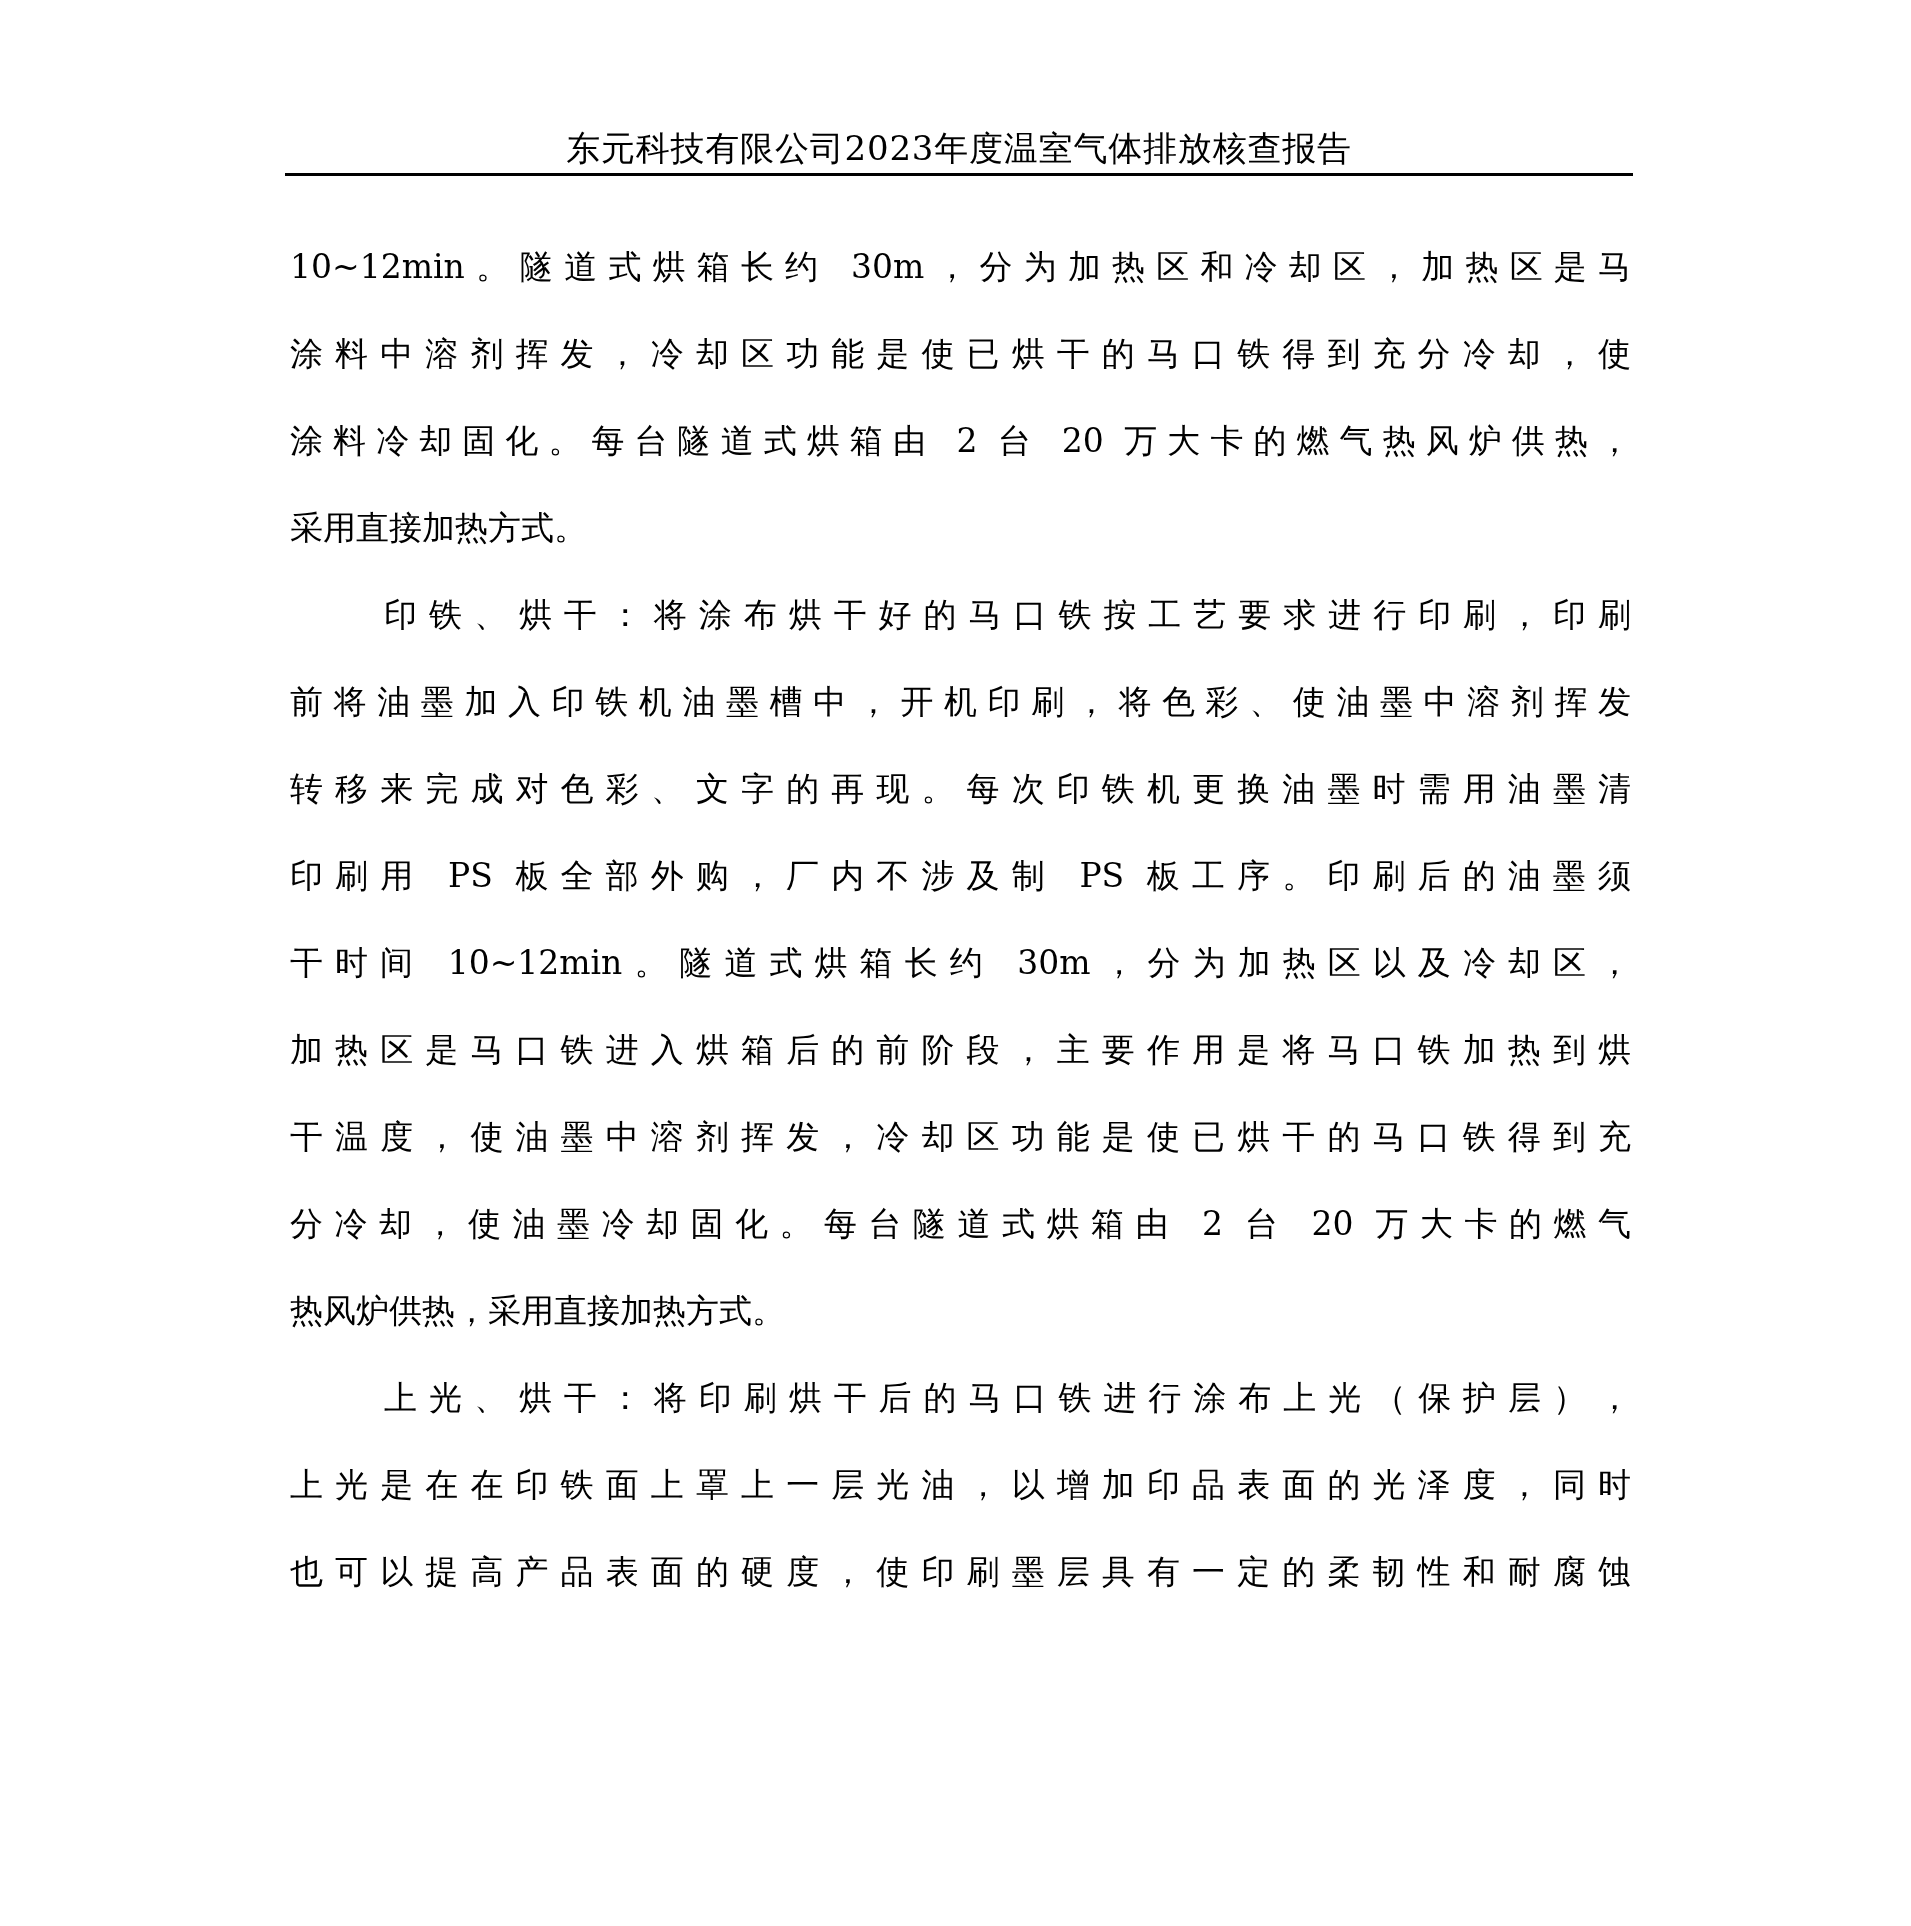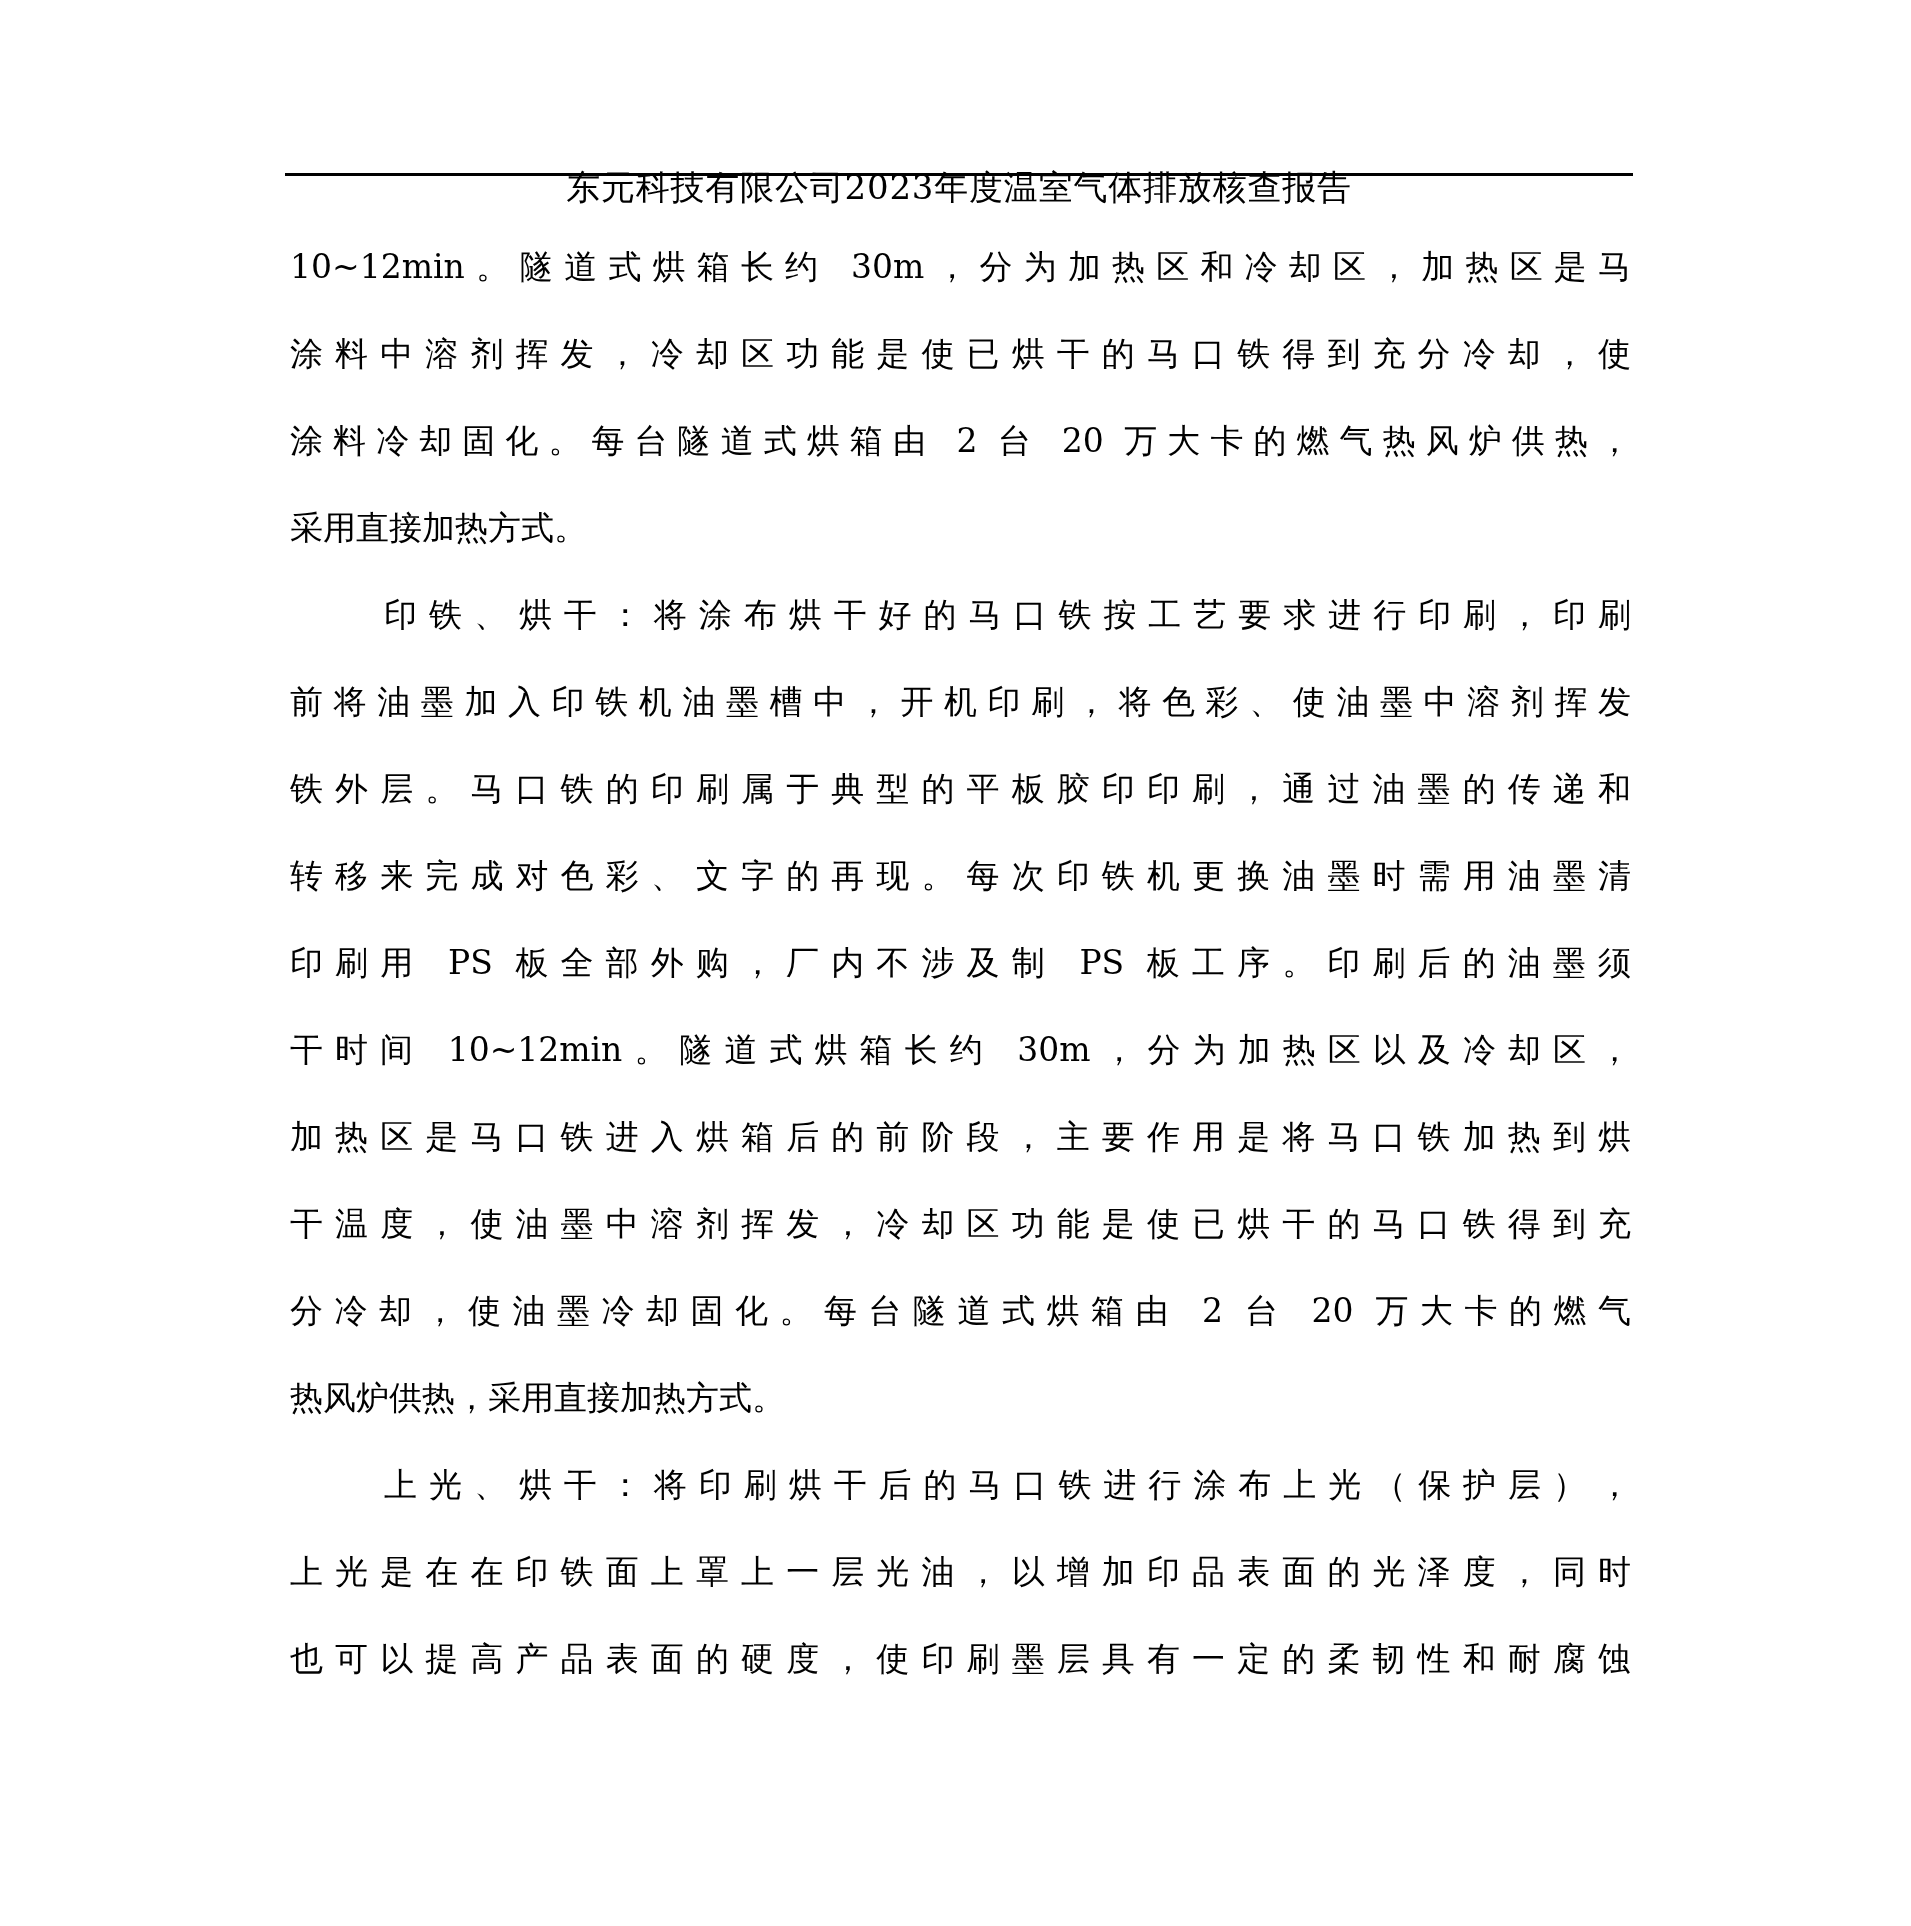--- a/index.html
+++ b/index.html
@@ -1,19 +1,19 @@
 <!DOCTYPE html>
 <html style="font-size:6.2px"><head>
   <meta charset="utf-8">
   <style>
     html, body { margin: 0; padding: 0; background: #ffffff; }
     body { width: 1911px; height: 2703px; position: relative; overflow: hidden;
            font-family: "DejaVu Serif", "Liberation Serif", serif; color: #000; }
     .header { position: absolute; left: 285px; top: 127px; width: 1348px; text-align: center;
-              font-size: 34px; line-height: 42px; letter-spacing: 0.8px; margin-top: 39px; }
+              font-size: 34px; line-height: 42px; letter-spacing: 0.8px; }
     .rule { position: absolute; left: 285px; top: 173px; width: 1348px; height: 3.1px; background: #000; }
     .body { position: absolute; left: 290px; top: 223px; width: 1341px; }
     .line { height: 87px; font-size: 33px; line-height: 87px; white-space: nowrap;
             text-align: justify; text-align-last: justify; }
     .line.last { text-align-last: left; }
     .line.indent { padding-left: 94px; }
   </style>
 </head>
 <body>
 
@@ -25,21 +25,20 @@
   <div>
     <div class="line">10~12min。隧道式烘箱长约 30m，分为加热区和冷却区，加热区是马</div>
     <div class="line">涂料中溶剂挥发，冷却区功能是使已烘干的马口铁得到充分冷却，使</div>
     <div class="line">涂料冷却固化。每台隧道式烘箱由 2 台 20 万大卡的燃气热风炉供热，</div>
     <div class="line last">采用直接加热方式。</div>
   </div>
 
   <div>
     <div class="line indent">印铁、烘干：将涂布烘干好的马口铁按工艺要求进行印刷，印刷</div>
     <div class="line">前将油墨加入印铁机油墨槽中，开机印刷，将色彩、使油墨中溶剂挥发</div>
-    <div class="line">铁外层。马口铁的印刷属于典型的平板胶印印刷，通过油墨的传递和</div>
     <div class="line">转移来完成对色彩、文字的再现。每次印铁机更换油墨时需用油墨清</div>
     <div class="line">印刷用 PS 板全部外购，厂内不涉及制 PS 板工序。印刷后的油墨须</div>
     <div class="line">干时间 10~12min。隧道式烘箱长约 30m，分为加热区以及冷却区，</div>
     <div class="line">加热区是马口铁进入烘箱后的前阶段，主要作用是将马口铁加热到烘</div>
     <div class="line">干温度，使油墨中溶剂挥发，冷却区功能是使已烘干的马口铁得到充</div>
     <div class="line">分冷却，使油墨冷却固化。每台隧道式烘箱由 2 台 20 万大卡的燃气</div>
     <div class="line last">热风炉供热，采用直接加热方式。</div>
   </div>
 
   <div>

